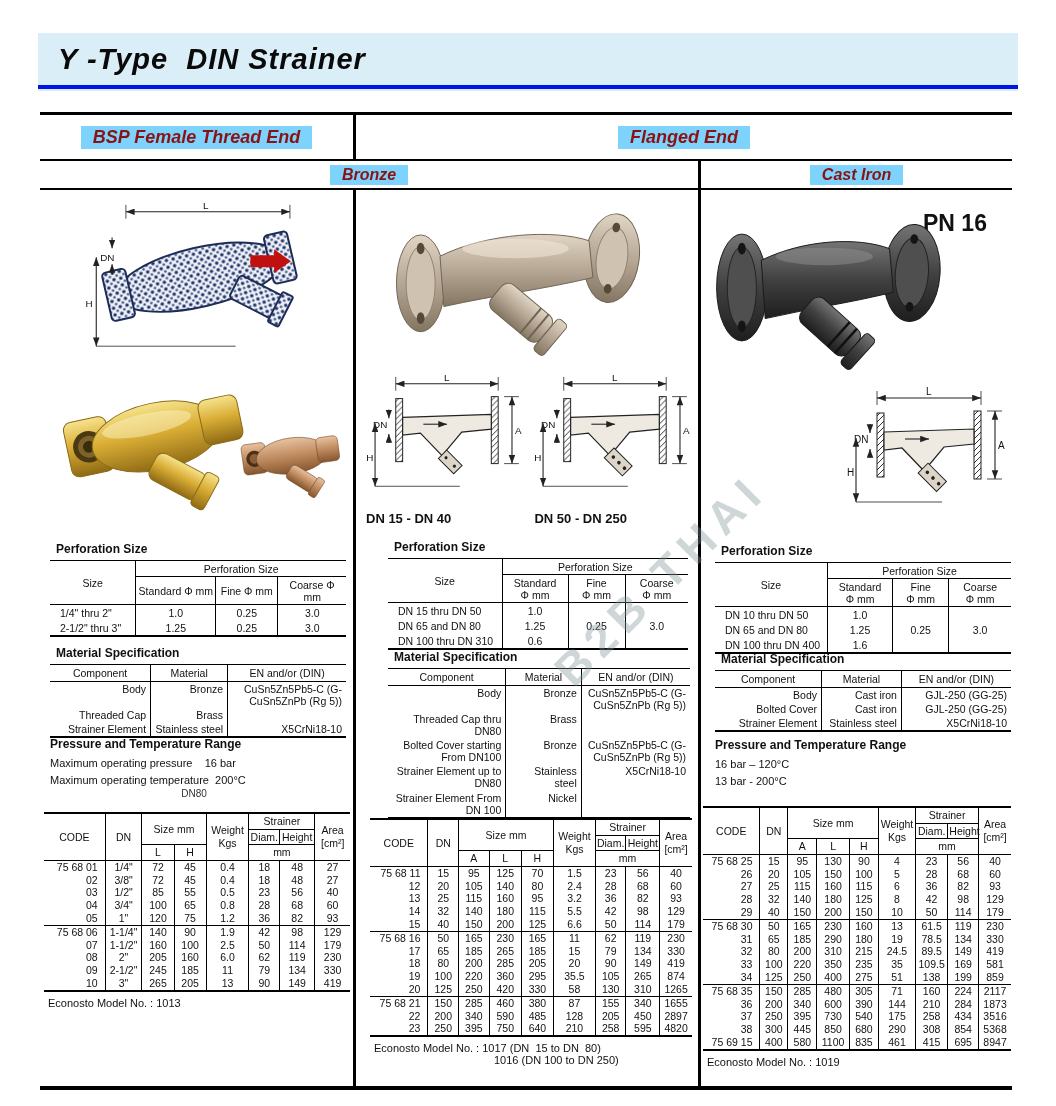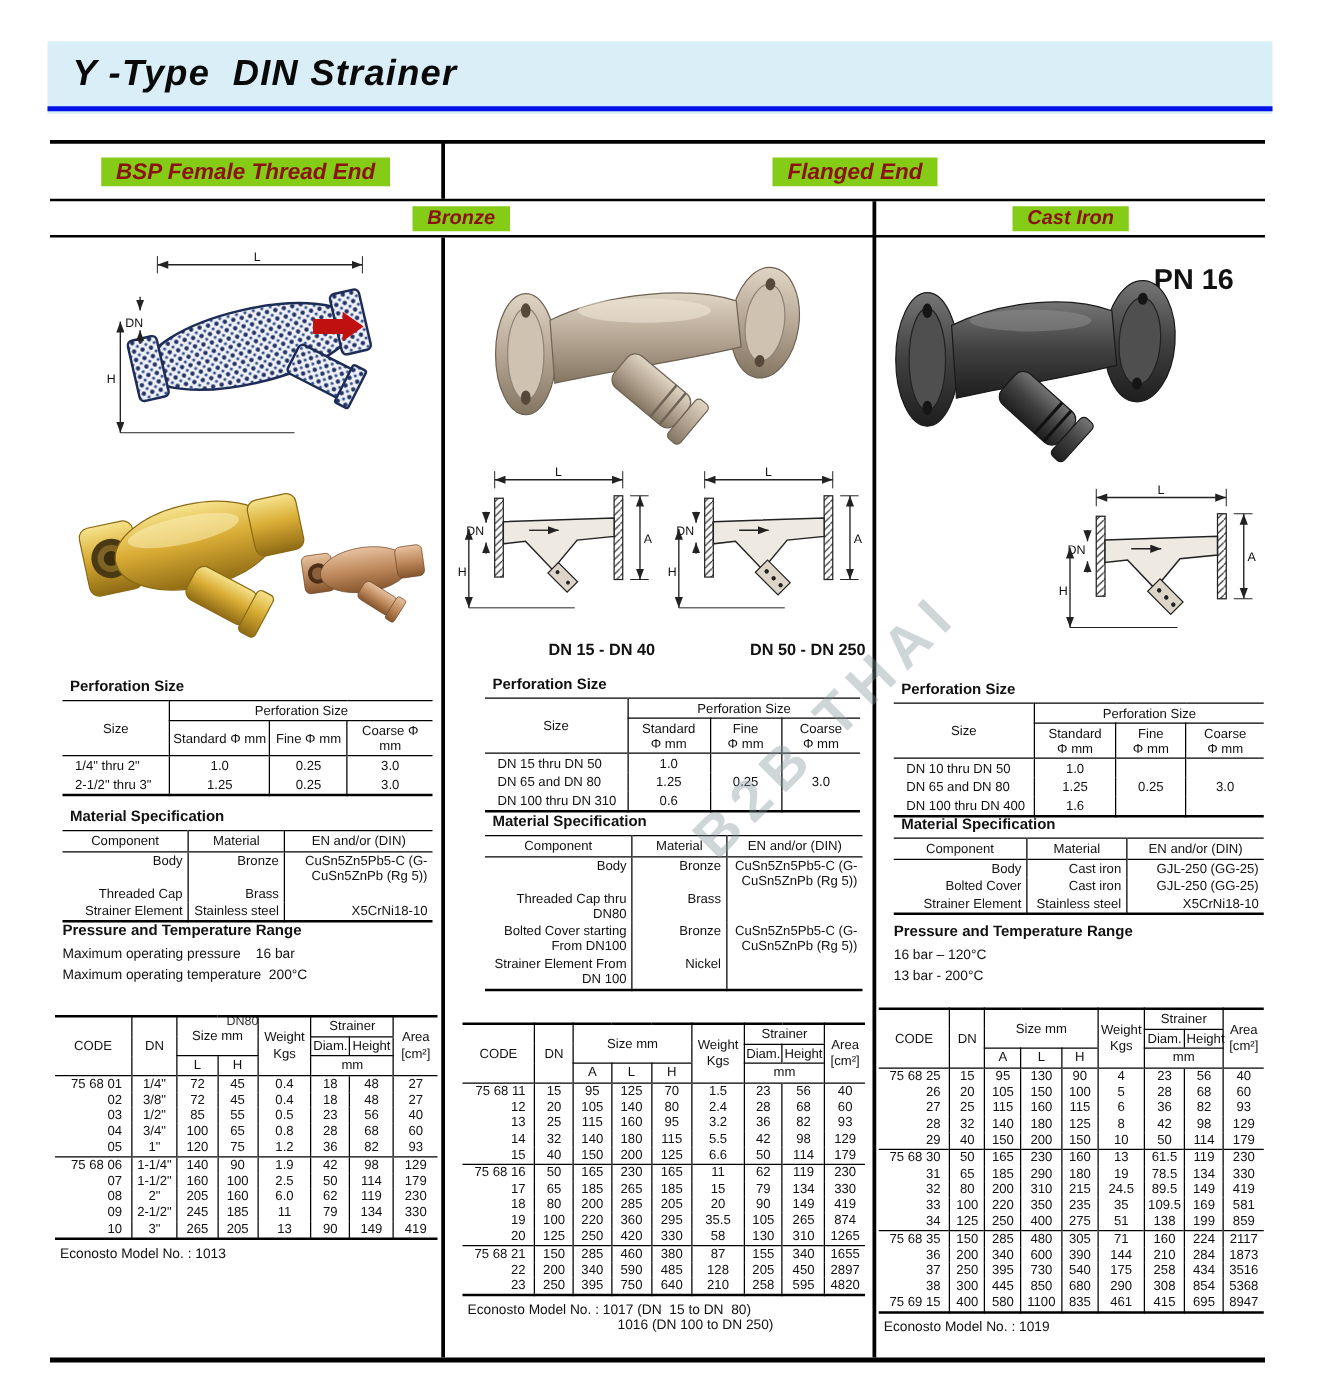--- a/index.html
+++ b/index.html
@@ -15,21 +15,21 @@
   .hline { left:40px; width:972px; background:#000; }
   #hl1 { top:112px; height:3px; }
   #hl2 { top:159px; height:2px; }
   #hl3 { top:188px; height:2px; }
   #hl4 { top:1086px; height:4px; }
   .vdiv { width:3px; background:#000; }
   #vd1a { left:353px; top:112px; height:47px; }
   #vd1b { left:353px; top:190px; height:896px; }
   #vd2  { left:698px; top:161px; height:925px; }
   .hdr-cell { position:absolute; display:flex; align-items:center; justify-content:center; }
-  .rt { color:#8a1212; font-style:italic; font-weight:bold; background:#84cc16; padding:1px 12px; }
+  .rt { color:#8a1212; font-style:italic; font-weight:bold; background:#7dd3fc; padding:1px 12px; }
   #r1l { left:40px;  top:115px; width:313px; height:44px; font-size:18px; }
   #r1r { left:356px; top:115px; width:656px; height:44px; font-size:18px; }
   #r2l { left:40px;  top:161px; width:658px; height:27px; font-size:16px; }
   #r2r { left:701px; top:161px; width:311px; height:27px; font-size:16px; }
   
   #col1 { left:40px;  top:190px; width:313px; height:896px; }
   #col2 { left:356px; top:190px; width:342px; height:896px; }
   #col3 { left:701px; top:190px; width:311px; height:896px; }
   .block { position:absolute; }
   .sec-title { font-weight:bold; font-size:12px; margin-bottom:4px; padding-left:6px; }
@@ -49,32 +49,32 @@
   .mat-table td + td { border-left:1px solid #000; }
   .main-table { border-top:2px solid #000; border-bottom:2px solid #000; }
   .main-table th { font-size:10.5px; text-align:center; padding:1px 1px; line-height:1.2; }
   .main-table tbody td { font-size:10.5px; text-align:center; padding:0 1px; line-height:1.22; }
   .main-table tbody td + td { border-left:1px solid #000; }
   .main-table tbody tr.gs td { border-top:1.5px solid #000; }
   .main-table tbody td:first-child { text-align:right; padding-right:7px; }
   .model-note { font-size:11px; margin-top:5px; padding-left:4px; white-space:pre-wrap; }
   .model-note.indent { padding-left:124px; margin-top:0; }
   .pressure-line { font-size:11px; line-height:1.5; padding-left:6px; white-space:pre-wrap; }
-  .dn80 { text-align:center; font-size:10px; margin-top:24px; color:#333; }
+  .dn80 { text-align:center; font-size:10px; margin-top:0; color:#333; }
   #pn16 { left:222px; top:20px; font-weight:bold; font-size:23px; }
   
   .dim { stroke:#222; stroke-width:1.1; fill:none; }
   .thin { stroke:#222; stroke-width:0.8; fill:none; }
   .lbl { font-family:"Liberation Sans",sans-serif; font-size:10px; fill:#111; }
   .fl { fill:url(#hatch); stroke:#222; stroke-width:1; }
   .dbody { fill:#efeae1; stroke:#222; stroke-width:1.2; }
   .cap { fill:#ddd6c8; stroke:#222; stroke-width:1; }
   .bolt { fill:#222; }
   .htfill { fill:url(#ht); stroke:#1d2c57; stroke-width:2; }
-  .diag-cap { font-weight:bold; font-size:13px; text-align:right; margin-top:3px; }
+  .diag-cap { font-weight:bold; font-size:13px; text-align:left; margin-top:3px; }
   .fig { display:inline-block; }
   
   #wm { left:505px; top:430px; width:310px; height:300px; display:flex; align-items:center;
         justify-content:center; transform:rotate(-45deg); font-size:46px; font-weight:bold;
         color:rgba(130,148,152,0.38); letter-spacing:8px; pointer-events:none; z-index:6; }
 </style>
 </head>
 <body>
 
 <svg width="0" height="0" style="position:absolute" aria-hidden="true">
@@ -578,20 +578,25 @@
             <td>Threaded Cap thru DN80</td>
             <td>Brass</td>
             <td></td>
           </tr>
           <tr>
             <td>Bolted Cover starting From DN100</td>
             <td>Bronze</td>
             <td>CuSn5Zn5Pb5-C (G-CuSn5ZnPb (Rg 5))</td>
           </tr>
           <tr>
+            <td>Strainer Element up to DN80</td>
+            <td>Stainless steel</td>
+            <td>X5CrNi18-10</td>
+          </tr>
+          <tr>
             <td>Strainer Element From DN 100</td>
             <td>Nickel</td>
             <td></td>
           </tr>
         </tbody>
     </table>
   </div>
 
   <div class="block" style="top:628px;left:14px;width:322px">
     <table class="main-table">

